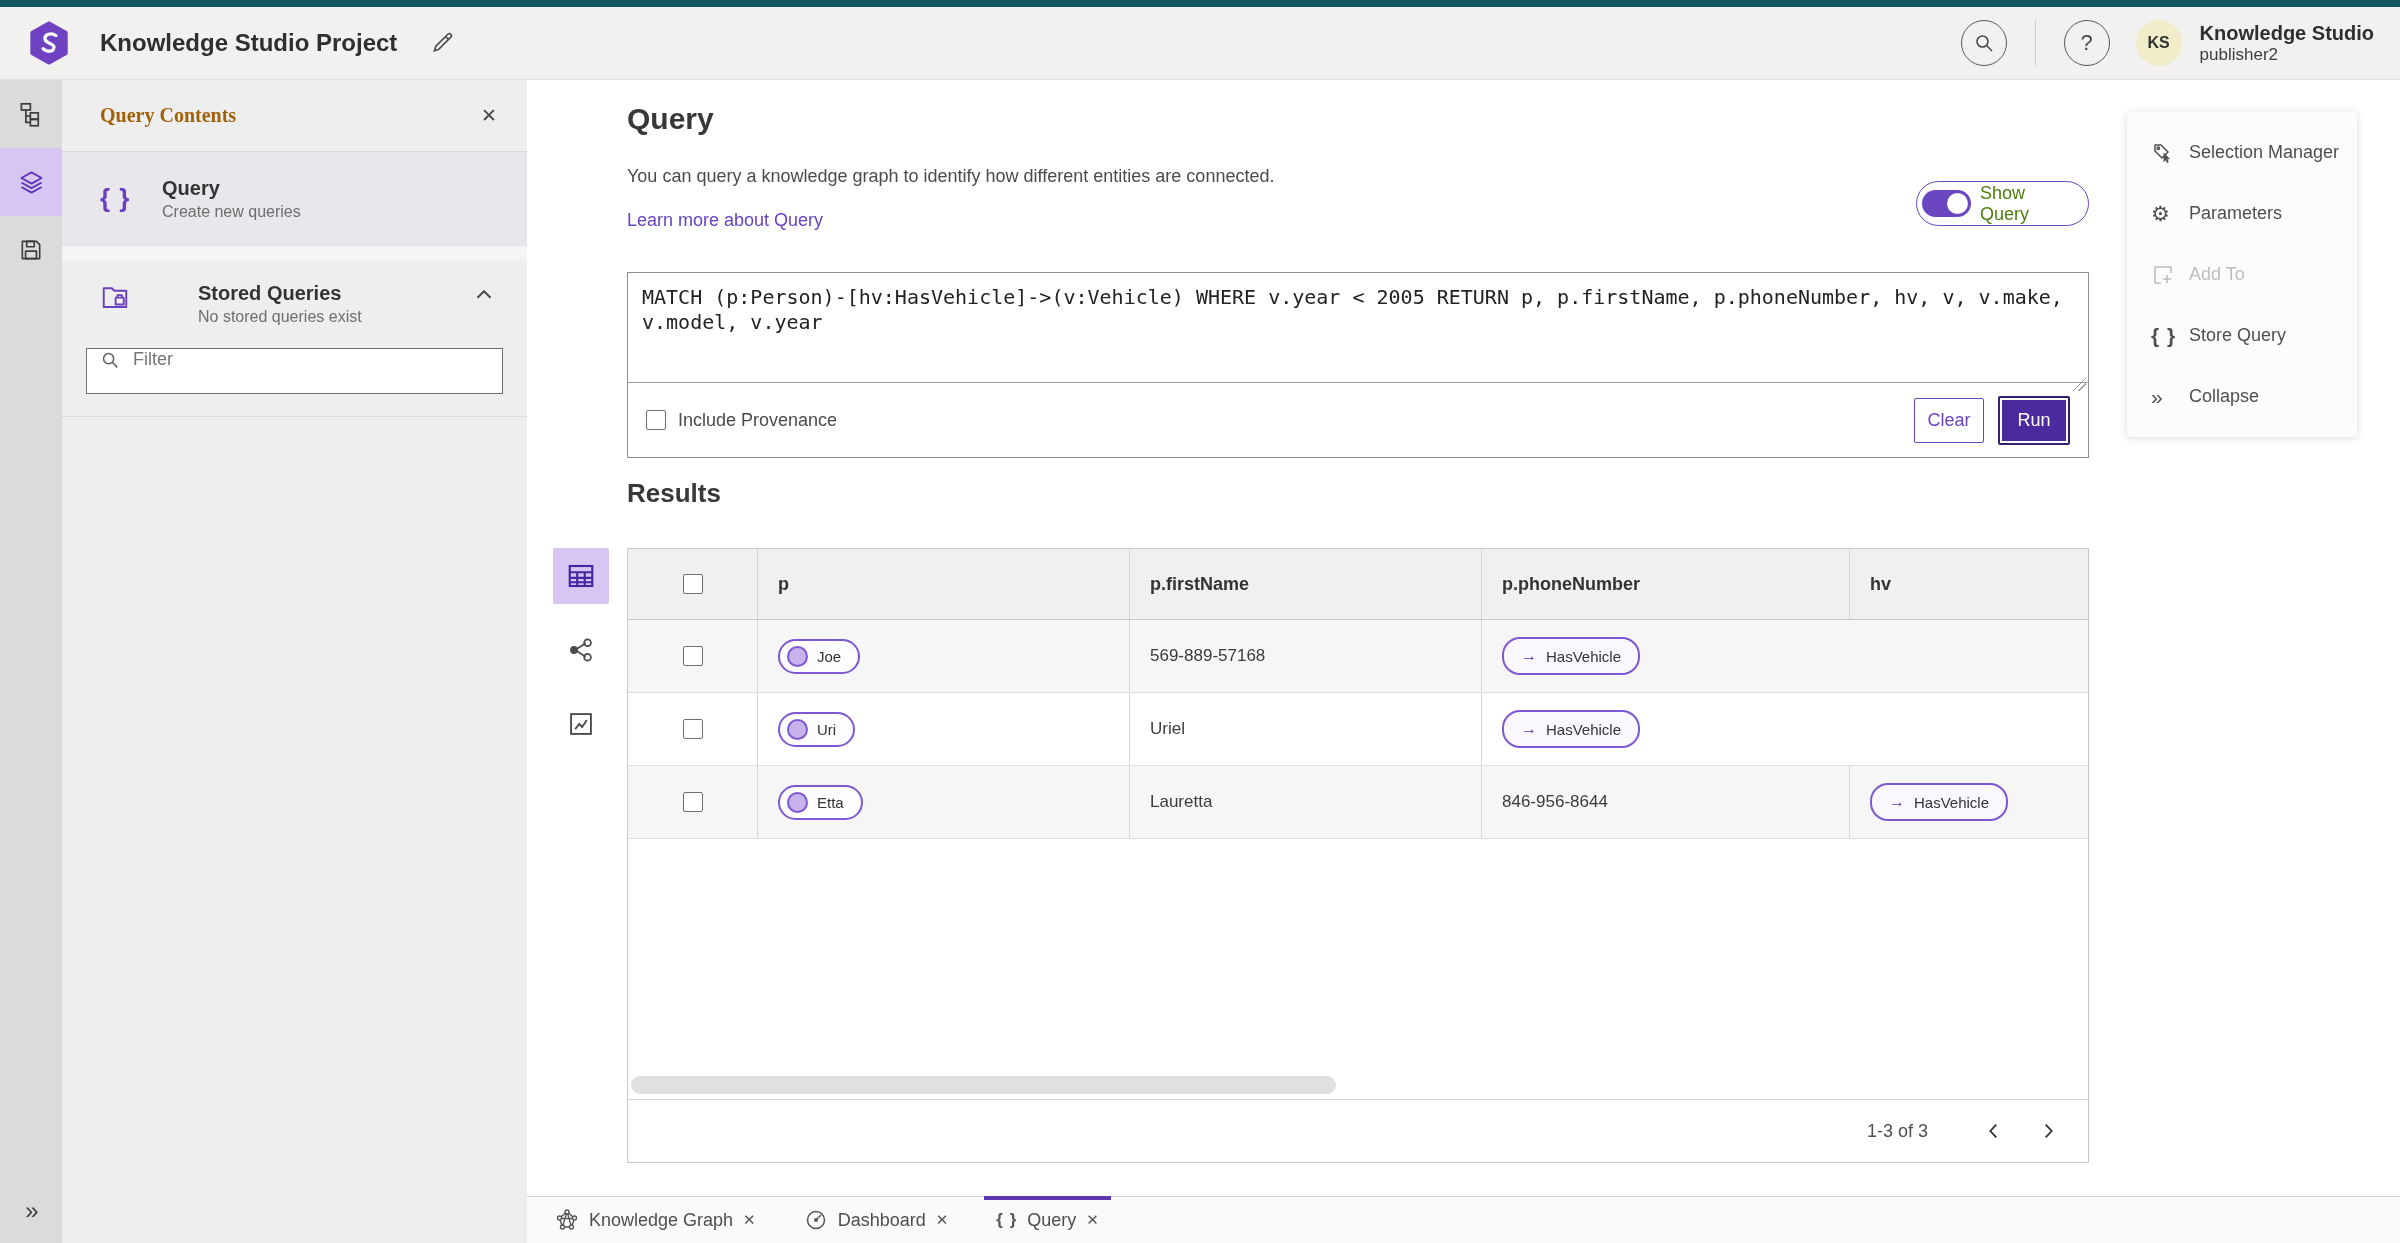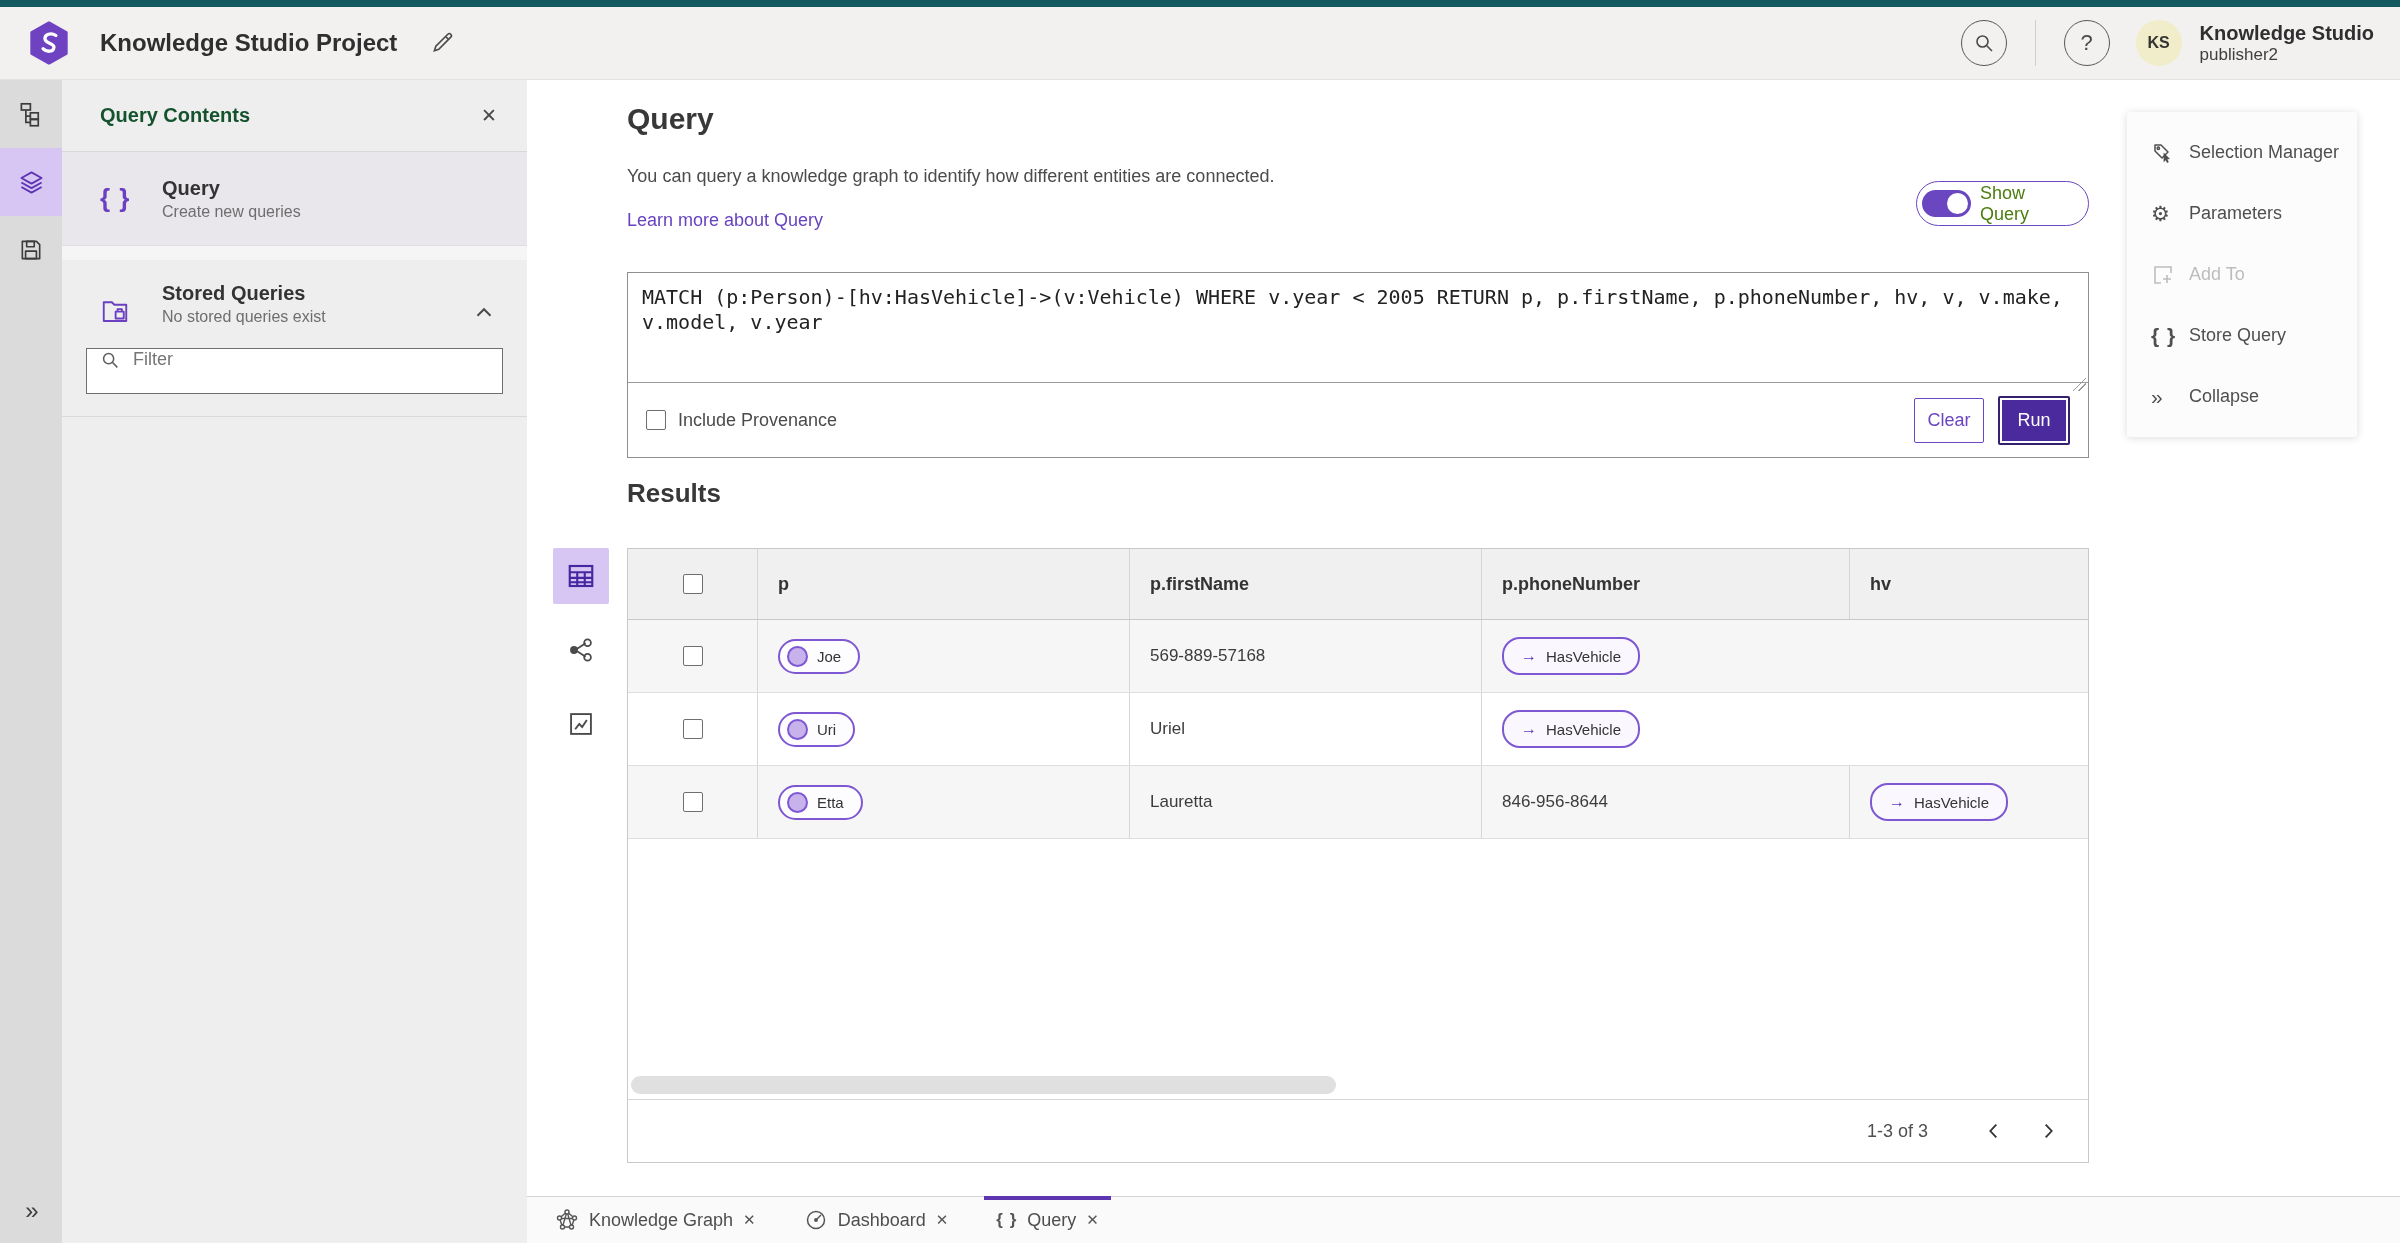--- a/index.html
+++ b/index.html
@@ -26,32 +26,32 @@
   
   .rail { position:absolute; left:0; top:80px; width:62px; height:1163px; background:#dcdbdb; }
   .rail-btn { width:62px; height:68px; display:flex; align-items:center; justify-content:center; cursor:pointer; }
   .rail-btn.sel { background:#d7c5f4; }
   .rail-collapse { position:absolute; left:0; bottom:10px; width:62px; height:44px; display:flex; align-items:center;
                    justify-content:center; font-size:24px; color:#3f3f3f; cursor:pointer; letter-spacing:-2px; }
 
   
   .panel { position:absolute; left:62px; top:80px; width:465px; height:1163px; background:#efeeee; }
   .panel-head { height:72px; display:flex; align-items:center; padding:0 30px 0 38px; border-bottom:1px solid #d8d8d8; }
-  .panel-title { font-size:20px; font-weight:600; color:#14532d; }
+  .panel-title { font-size:20px; font-weight:600; color:#a16207;font-family:Liberation Serif, serif; }
   .panel-close { margin-left:auto; font-size:19px; color:#4a4a4a; cursor:pointer; background:none; border:none; }
   .panel-item { display:flex; align-items:center; padding:0 30px 0 38px; cursor:pointer; }
   .panel-item.selected { background:#e9e6ec; height:94px; border-bottom:1px solid #e0dee2; }
   .item-icon { width:40px; flex:0 0 auto; display:flex; align-items:center; }
   .braces-glyph { font-size:26px; color:#6a3fc0; font-weight:600; letter-spacing:1px; }
   .item-texts { margin-left:22px; }
   .item-label { font-size:20px; font-weight:600; color:#333; }
   .item-sub { font-size:16px; color:#6e6e6e; margin-top:3px; }
   .panel-gap { height:14px; background:#f6f5f5; }
   .stored-wrap { background:#efeeee; border-bottom:1px solid #dadada; padding-bottom:22px; }
-  .stored-head { display:flex; align-items:flex-end; padding:22px 30px 0 38px; cursor:pointer; }
+  .stored-head { display:flex; align-items:flex-start; padding:22px 30px 0 38px; cursor:pointer;gap:36px; }
   .stored-chevron { margin-left:auto; width:26px; height:26px; }
   .filter { margin:22px 24px 0 24px; height:46px; background:#fff; border:1px solid #6f6f6f; display:flex; align-items:flex-start; padding:0 12px; }
   .filter svg { flex:0 0 auto; }
   .filter input { border:none; outline:none; background:transparent; font-size:18px; color:#333; margin-left:12px; width:100%;
                   font-family:"Liberation Sans", sans-serif; }
   .filter input::placeholder { color:#757575; }
 
   
   .main { position:absolute; left:527px; top:80px; width:1873px; height:1116px; background:#fff; }
   .h1 { position:absolute; left:100px; top:22px; font-size:30px; font-weight:700; color:#383838; }

